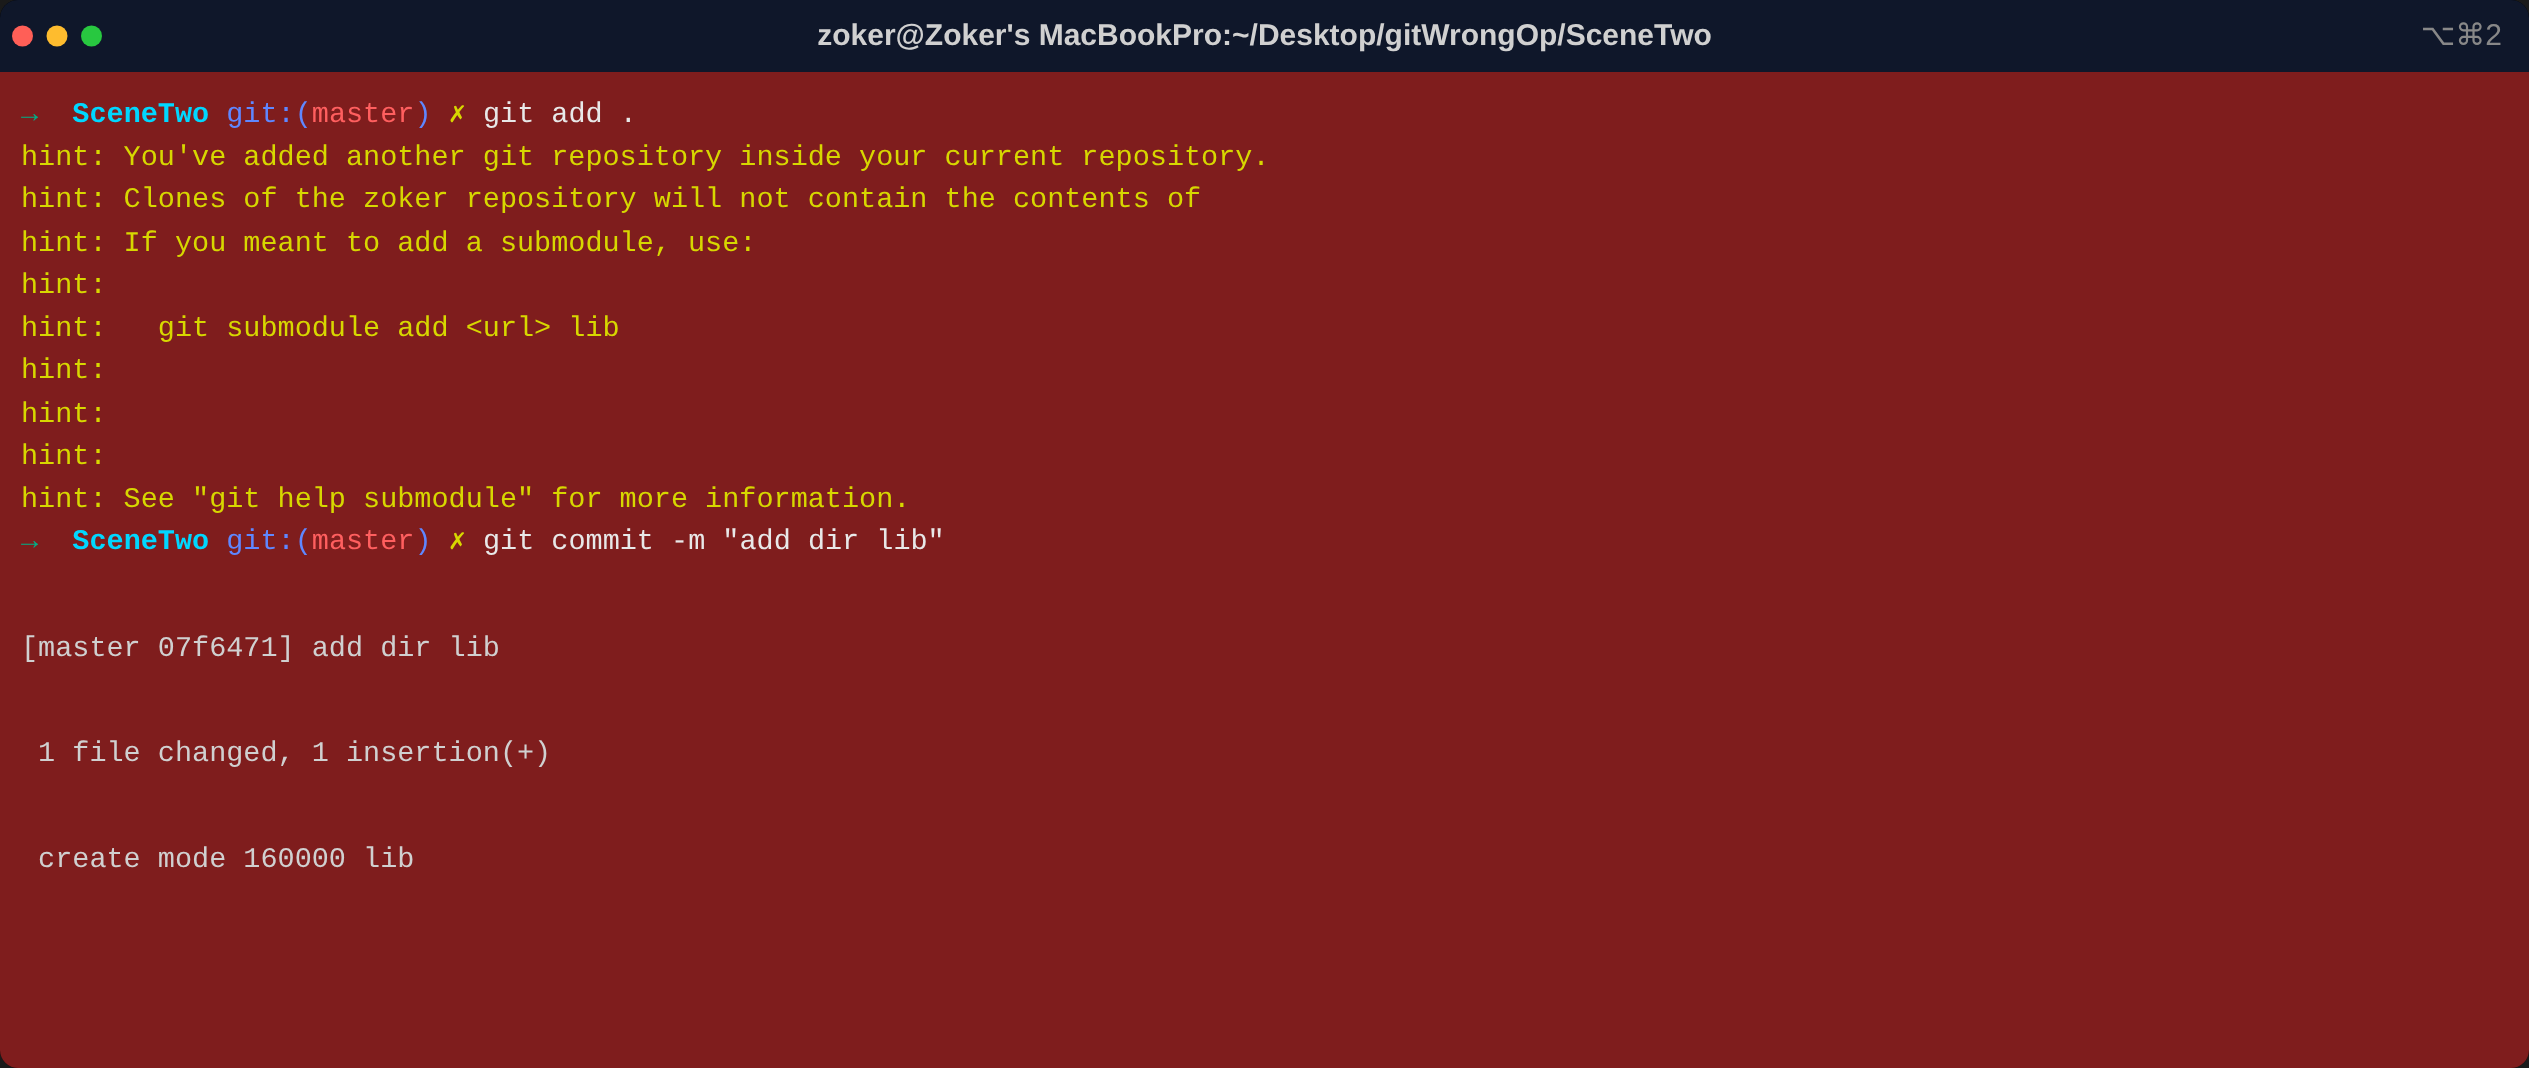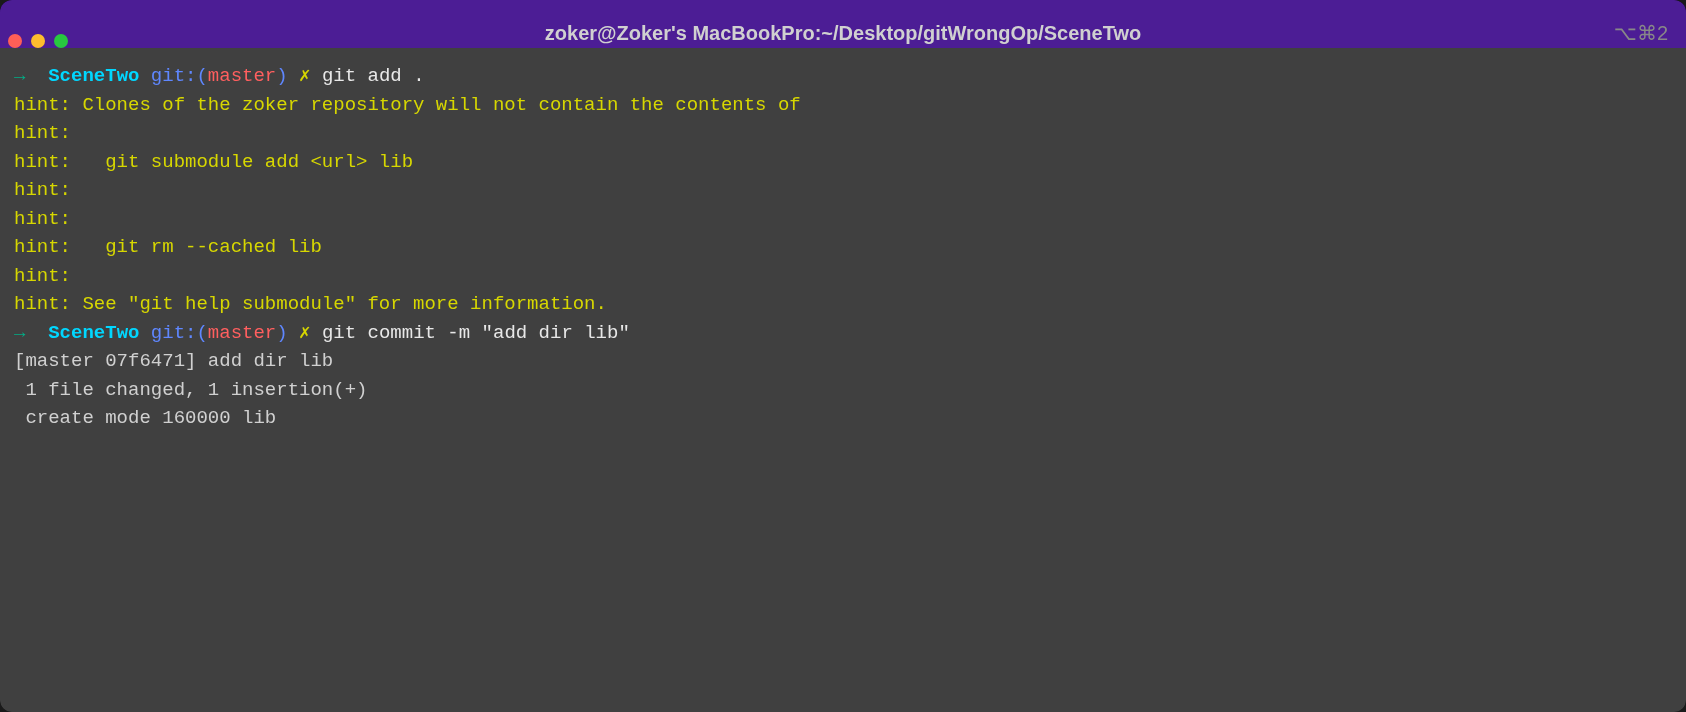--- a/index.html
+++ b/index.html
@@ -21,23 +21,23 @@
       width: 100%;
       height: 100%;
       background: #000;
       border-radius: 12px;
       overflow: hidden;
       display: flex;
       flex-direction: column;
     }
     .titlebar {
       height: 48px;
-      background: #4c1d95;
+      background: #0f172a;
       display: flex;
-      align-items: flex-end;
+      align-items: center;
       padding: 0 8px;
       position: relative;
     }
     .traffic-lights {
       display: flex;
       gap: 9px;
       align-items: center;
     }
     .light {
       width: 14px;
@@ -58,59 +58,60 @@
     }
     .shortcut-hint {
       position: absolute;
       right: 18px;
       color: #888;
       font-size: 20px;
       font-family: -apple-system, BlinkMacSystemFont, sans-serif;
     }
     .terminal-content {
       flex: 1;
-      background: #404040;
+      background: #7f1d1d;
       padding: 14px 14px;
       overflow: hidden;
     }
     .line {
       white-space: pre;
       font-family: 'Menlo', 'Monaco', 'Courier New', monospace;
     }
     .arrow { color: #00af87; font-weight: bold; }
     .dir { color: #00d7ff; font-weight: bold; }
     .git-label { color: #5f87ff; }
     .branch { color: #ff5f5f; }
     .x-mark { color: #d7d700; font-weight: bold; }
     .cmd { color: #e8e8e8; }
     .warn { color: #c0c0c0; }
     .hint { color: #d7d700; }
-    .output { color: #d0d0d0; }
+    .output { color: #d0d0d0; margin-top: 42px; }
   </style>
 </head>
 <body>
 
 <div class="window">
   <div class="titlebar">
     <div class="traffic-lights">
       <div class="light red"></div>
       <div class="light yellow"></div>
       <div class="light green"></div>
     </div>
     <div class="title-text">zoker@Zoker's MacBookPro:~/Desktop/gitWrongOp/SceneTwo</div>
     <div class="shortcut-hint">⌥⌘2</div>
   </div>
   <div class="terminal-content">
     <div class="line"><span class="arrow">→</span>  <span class="dir">SceneTwo</span> <span class="git-label">git:(</span><span class="branch">master</span><span class="git-label">)</span> <span class="x-mark">✗</span> <span class="cmd">git add .</span></div>
+    <div class="line hint">hint: You've added another git repository inside your current repository.</div>
     <div class="line hint">hint: Clones of the zoker repository will not contain the contents of</div>
+    <div class="line hint">hint: If you meant to add a submodule, use:</div>
     <div class="line hint">hint:</div>
     <div class="line hint">hint:   git submodule add &lt;url&gt; lib</div>
     <div class="line hint">hint:</div>
     <div class="line hint">hint:</div>
-    <div class="line hint">hint:   git rm --cached lib</div>
     <div class="line hint">hint:</div>
     <div class="line hint">hint: See "git help submodule" for more information.</div>
     <div class="line"><span class="arrow">→</span>  <span class="dir">SceneTwo</span> <span class="git-label">git:(</span><span class="branch">master</span><span class="git-label">)</span> <span class="x-mark">✗</span> <span class="cmd">git commit -m "add dir lib"</span></div>
     <div class="line output">[master 07f6471] add dir lib</div>
     <div class="line output"> 1 file changed, 1 insertion(+)</div>
     <div class="line output"> create mode 160000 lib</div>
   </div>
 </div>
 
 </body></html>

